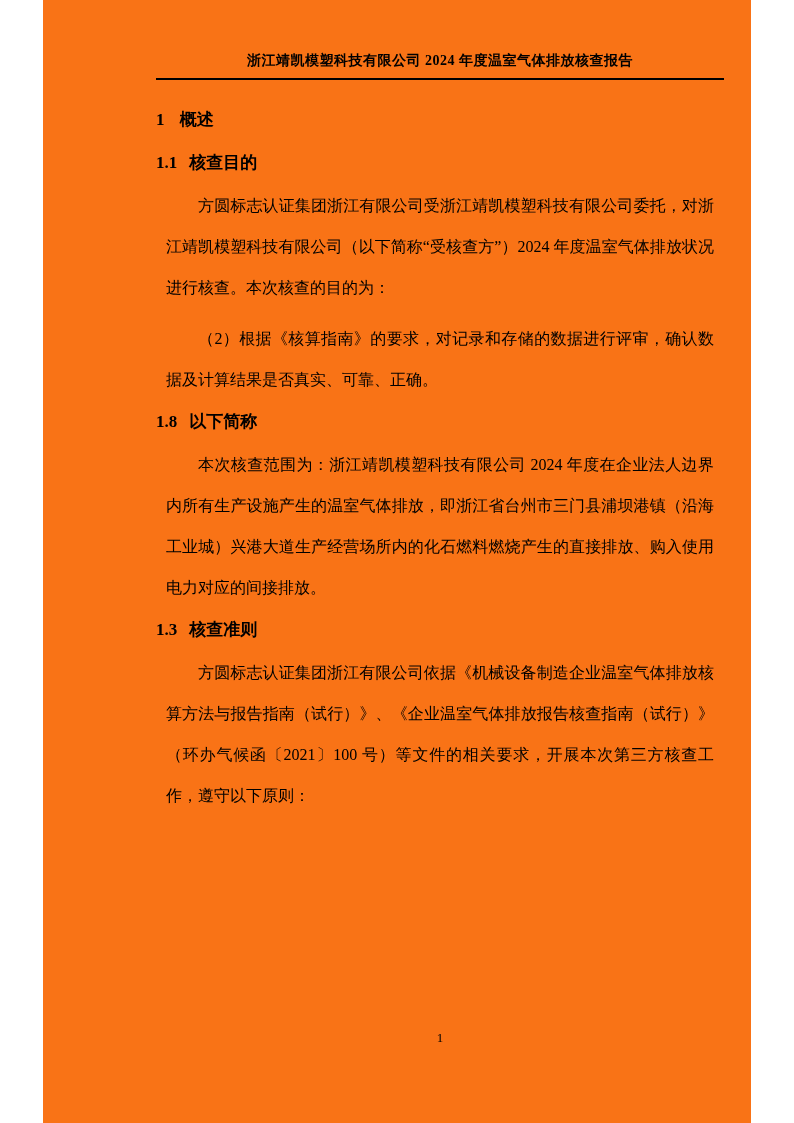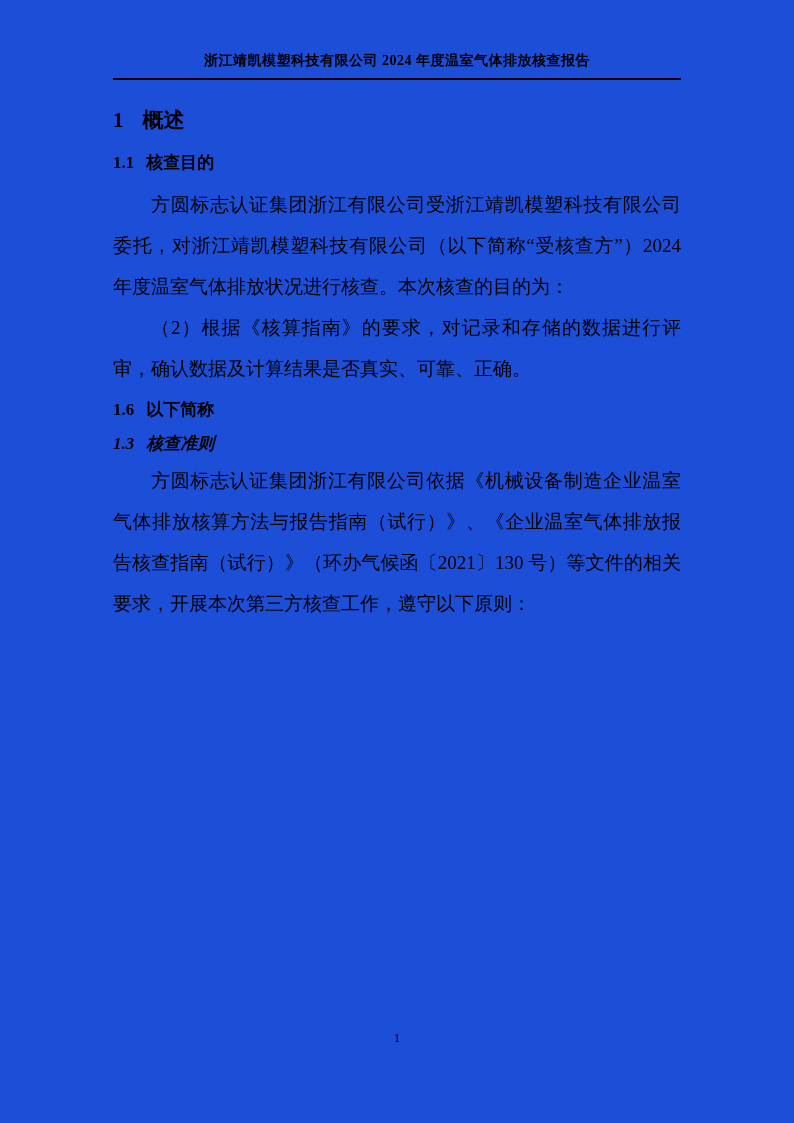--- a/index.html
+++ b/index.html
@@ -2,24 +2,24 @@
 <html><head>
 <meta charset="utf-8">
 <style>
   html, body {
     margin: 0;
     padding: 0;
     background: #ffffff;
   }
   .page {
     position: relative;
-    width: 794px;
+    width: 708px;
     height: 1123px;
     margin: 0 auto;
-    background: #1d4ed8;
+    background: #f97316;
     color: #000000;
     font-family: "Liberation Serif", "DejaVu Serif", serif;
     overflow: hidden;
     box-sizing: border-box;
     padding: 52px 113px 0 113px;
   }
   .doc-header {
     width: 568px;
     text-align: center;
     font-size: 14px;
@@ -27,21 +27,21 @@
     letter-spacing: 0.5px;
     padding-bottom: 9px;
     border-bottom: 2px solid #000000;
     line-height: 17px;
   }
   .content {
     width: 568px;
   }
   h1.doc-h1 {
     margin: 28px 0 0 0;
-    font-size: 21px;
+    font-size: 17px;
     font-weight: bold;
     line-height: 24px;
   }
   h1.doc-h1 .num {
     display: inline-block;
     margin-right: 0.9em;
   }
   h2.doc-h2 {
     margin: 19px 0 9px 0;
     font-size: 17px;
@@ -52,25 +52,24 @@
     display: inline-block;
     margin-right: 0.7em;
   }
   h2.doc-h2.mid {
     margin-top: 9px;
     margin-bottom: 10px;
   }
   h2.doc-h2.mid2 {
     margin-top: 10px;
     margin-bottom: 4px;
-    font-style: italic;
   }
   p.body-para {
-    margin: 0;
-    font-size: 19px;
+    margin: 10px;
+    font-size: 16px;
     line-height: 41px;
     text-indent: 2em;
     text-align: justify;
     text-justify: inter-ideograph;
     word-break: break-all;
   }
   .doc-footer {
     position: absolute;
     top: 1030px;
     left: 113px;
@@ -96,29 +95,30 @@
     </h1>
 
     <h2 class="doc-h2">
       <span class="num">1.1</span><span>核查目的</span>
     </h2>
 
     <p class="body-para">方圆标志认证集团浙江有限公司受浙江靖凯模塑科技有限公司委托，对浙江靖凯模塑科技有限公司（以下简称“受核查方”）2024 年度温室气体排放状况进行核查。本次核查的目的为：</p>
     <p class="body-para">（2）根据《核算指南》的要求，对记录和存储的数据进行评审，确认数据及计算结果是否真实、可靠、正确。</p>
 
     <h2 class="doc-h2 mid">
-      <span class="num">1.6</span><span>以下简称</span>
+      <span class="num">1.8</span><span>以下简称</span>
     </h2>
 
+    <p class="body-para">本次核查范围为：浙江靖凯模塑科技有限公司 2024 年度在企业法人边界内所有生产设施产生的温室气体排放，即浙江省台州市三门县浦坝港镇（沿海工业城）兴港大道生产经营场所内的化石燃料燃烧产生的直接排放、购入使用电力对应的间接排放。</p>
 
     <h2 class="doc-h2 mid2">
       <span class="num">1.3</span><span>核查准则</span>
     </h2>
 
-    <p class="body-para">方圆标志认证集团浙江有限公司依据《机械设备制造企业温室气体排放核算方法与报告指南（试行）》、《企业温室气体排放报告核查指南（试行）》（环办气候函〔2021〕130 号）等文件的相关要求，开展本次第三方核查工作，遵守以下原则：</p>
+    <p class="body-para">方圆标志认证集团浙江有限公司依据《机械设备制造企业温室气体排放核算方法与报告指南（试行）》、《企业温室气体排放报告核查指南（试行）》（环办气候函〔2021〕100 号）等文件的相关要求，开展本次第三方核查工作，遵守以下原则：</p>
 
   </div>
 
   <div class="doc-footer">
     <span>1</span>
   </div>
 
 </div>
 
 </body></html>

